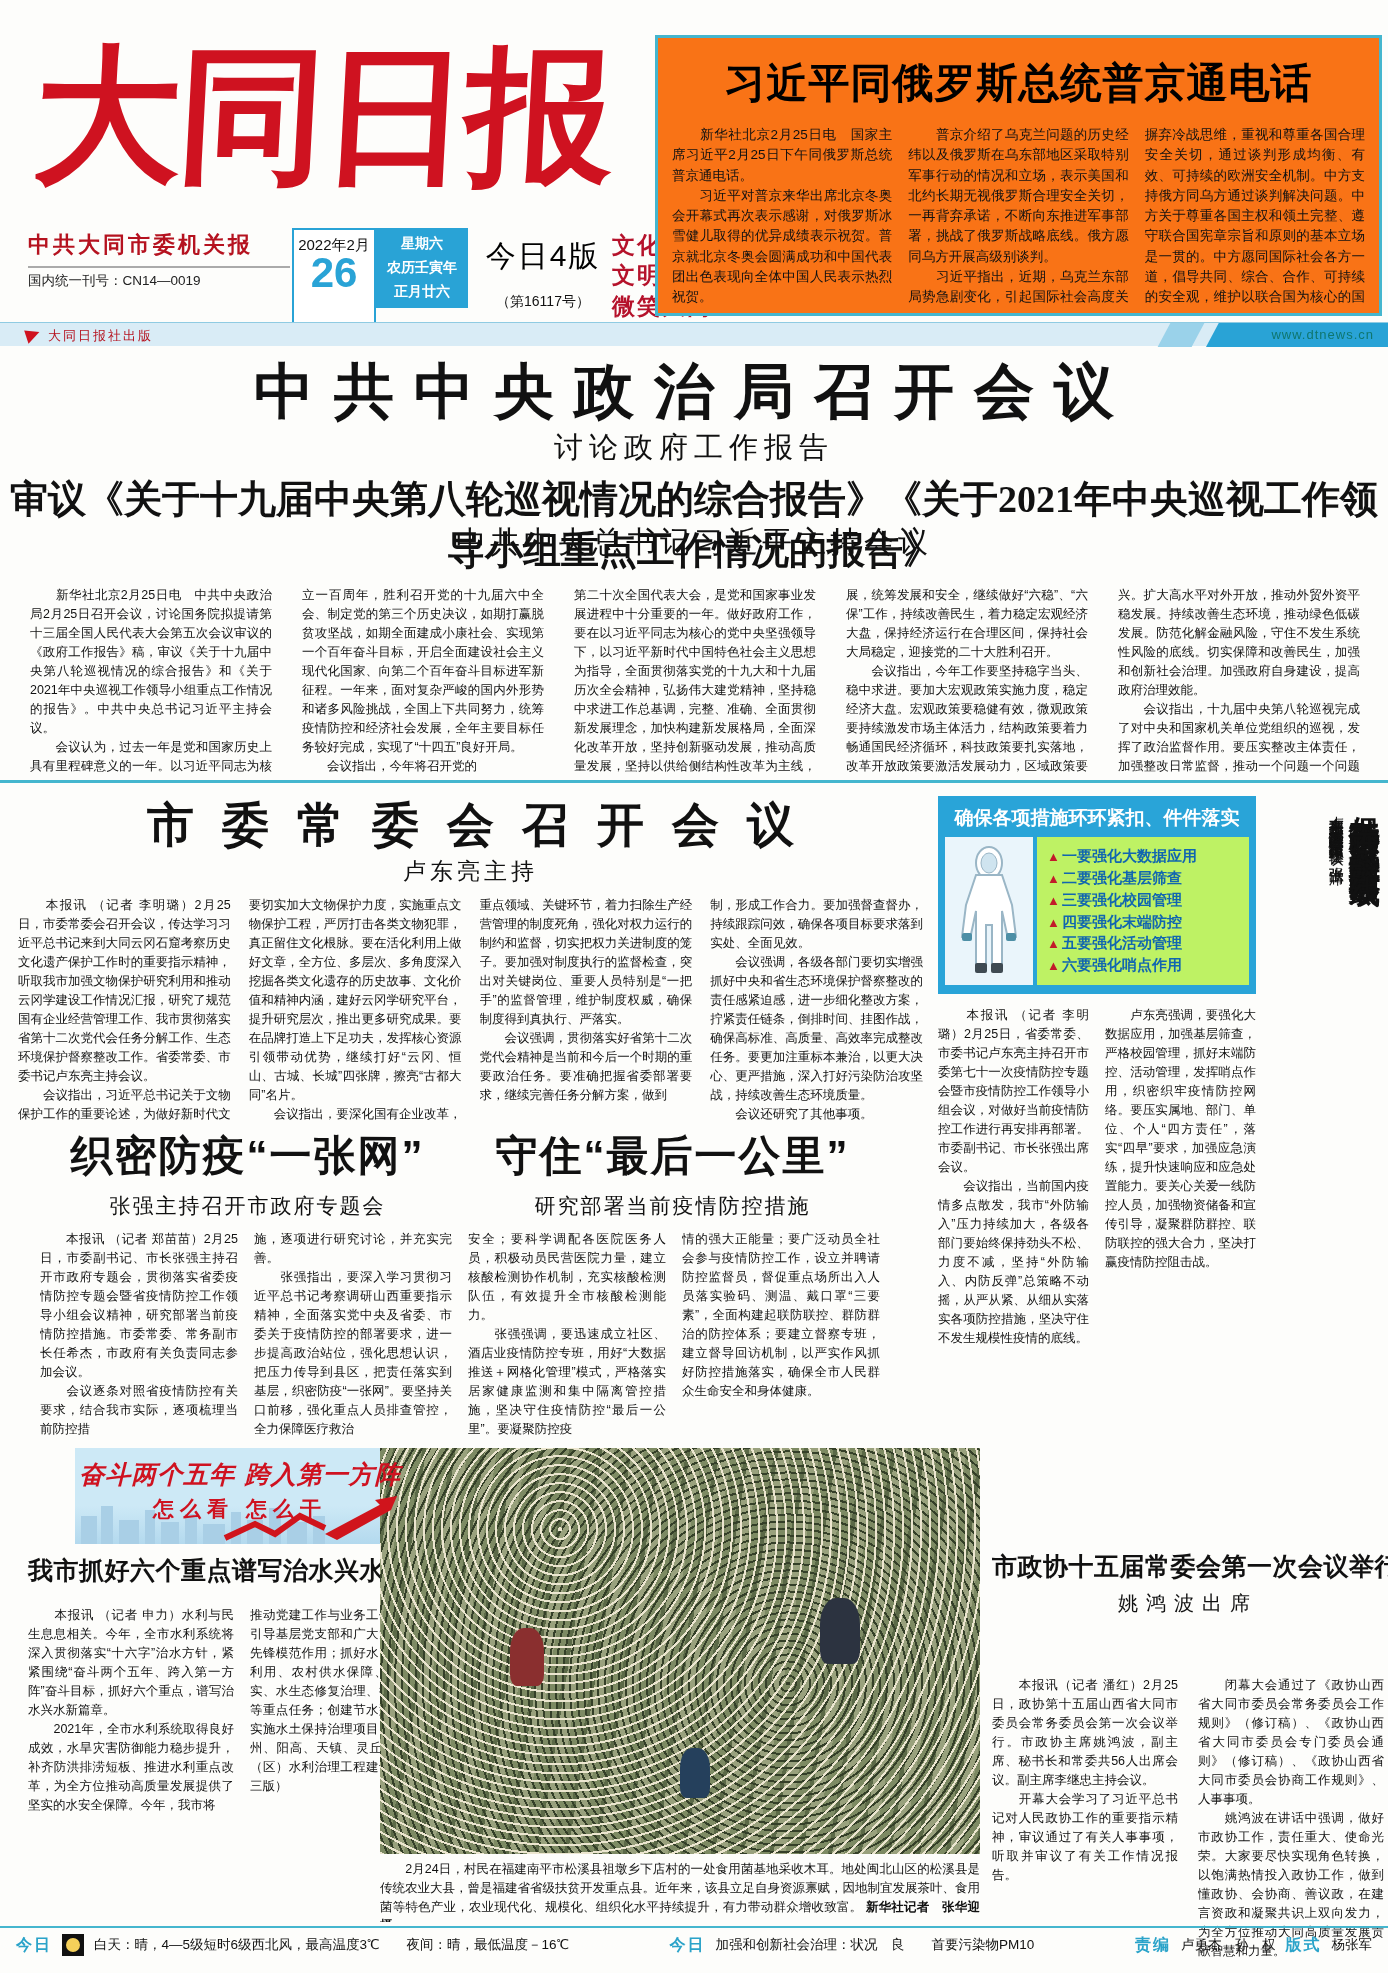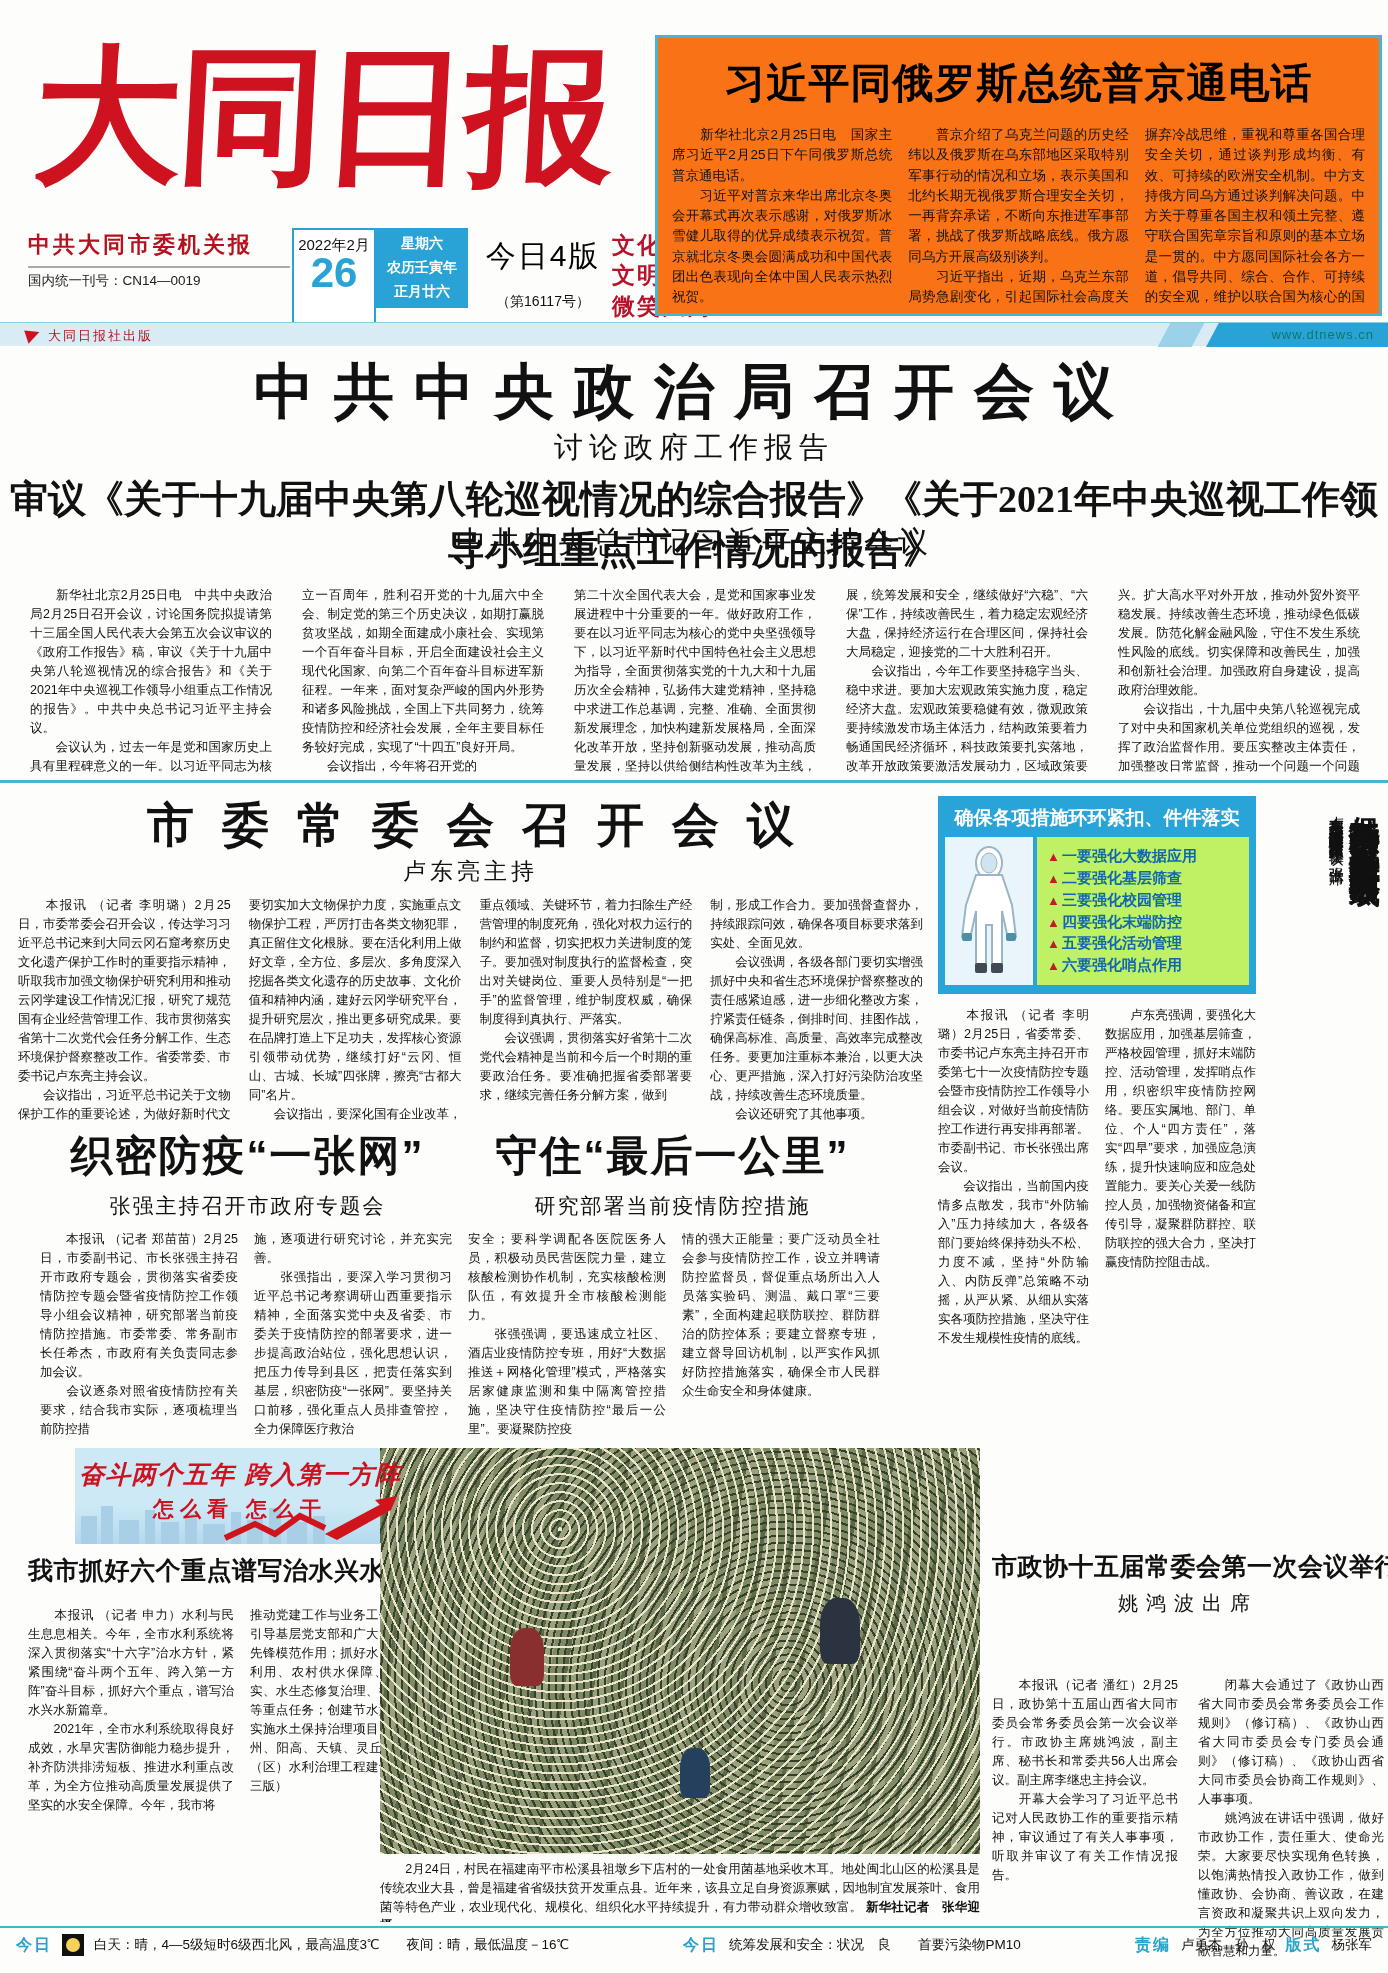--- a/index.html
+++ b/index.html
@@ -334,21 +334,21 @@
 
   <div class="footer">
     <div class="row">
       <span class="cyan">今日</span>
       <span class="sun">
           <i></i>
         </span>
       <span class="ftxt">白天：晴，4—5级短时6级西北风，最高温度3℃　　夜间：晴，最低温度－16℃</span>
       <span class="spacer"></span>
       <span class="cyan">今日</span>
-      <span class="ftxt">统筹发展和安全：状况　良　　首要污染物PM10</span>
+      <span class="ftxt">加强和创新社会治理：状况　良　　首要污染物PM10</span>
       <span class="spacer"></span>
       <span class="cyan">责编</span>
       <span class="ftxt">卢勇杰　孙　权</span>
       <span class="cyan">版式</span>
       <span class="ftxt">杨张军</span>
     </div>
   </div>
 
 </div>
 

